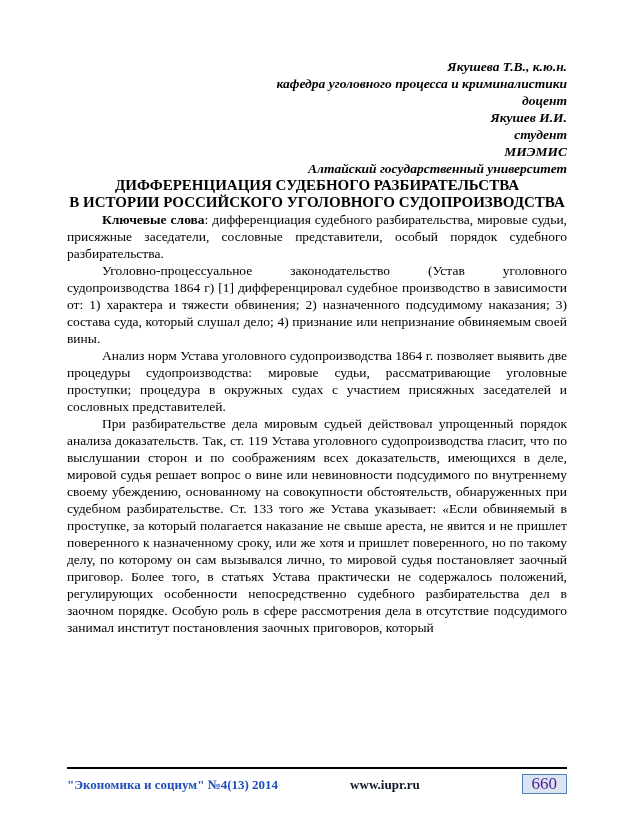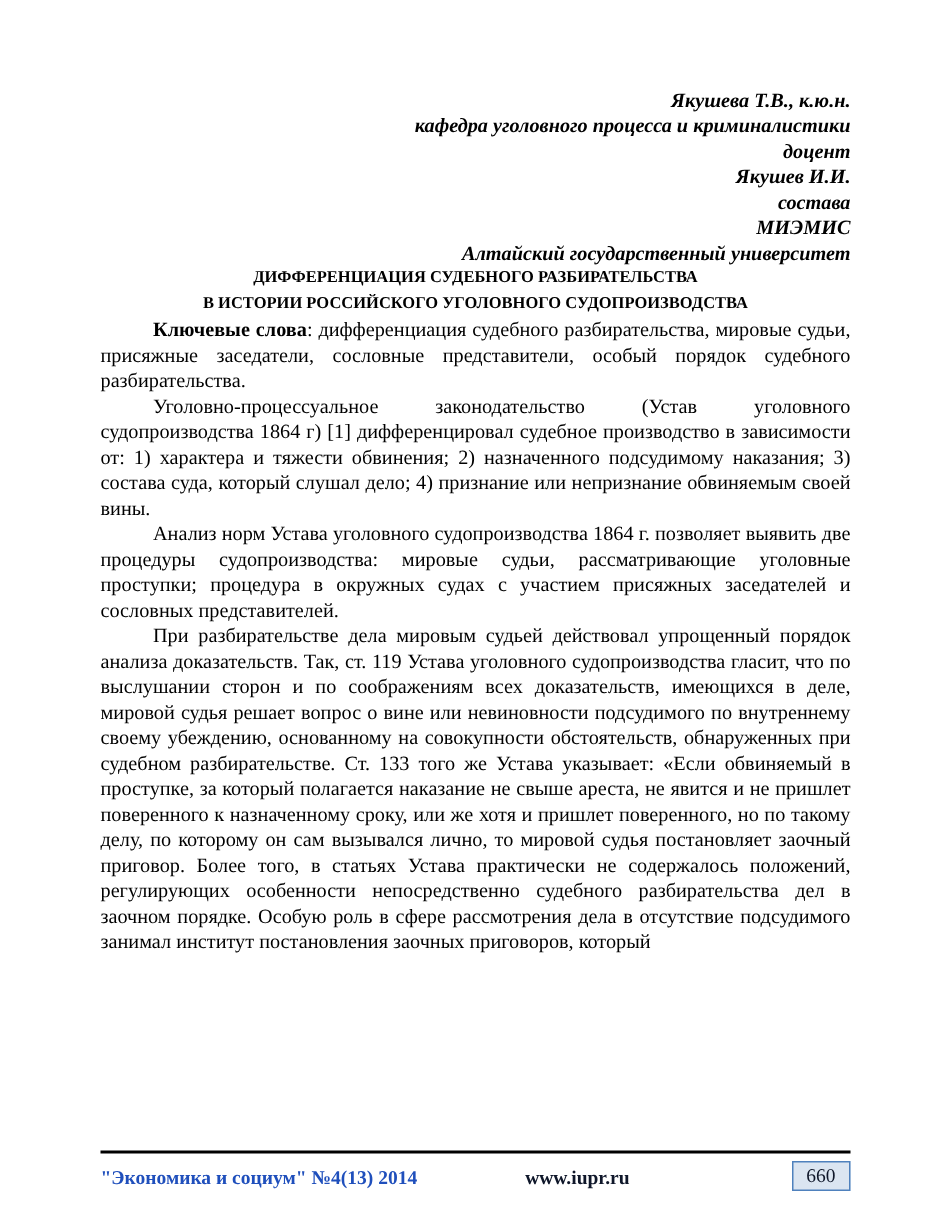--- a/index.html
+++ b/index.html
@@ -20,21 +20,21 @@
   .author-block {
     text-align: right;
     font-weight: bold;
     font-style: italic;
   }
   .author-line { white-space: nowrap; }
   .title {
     margin: 0;
     text-align: center;
     font-weight: bold;
-    font-size: 11px;
+    font-size: 15px;
     line-height: 17px;
   }
   .para {
     margin: 0;
     text-align: justify;
     text-indent: 35px;
   }
   .bold { font-weight: bold; }
   .footer {
     margin-top: auto;
@@ -54,37 +54,37 @@
     color: #0f172a;
     font-size: 13px;
     margin-left: 72px;
     text-decoration: none;
     white-space: nowrap;
   }
   .page-number-box {
     margin-left: auto;
     border: 1.5px solid #4f81bd;
     background: #dbe5f1;
-    color: #0f172a;
+    color: #4c1d95;
     padding: 0 9px;
-    font-size: 13px;
+    font-size: 17px;
     line-height: 18px;
   }
 </style>
 </head>
 <body>
 
 <div class="page">
 
   <div class="author-block">
     <div class="author-line">Якушева Т.В., к.ю.н.</div>
     <div class="author-line">кафедра уголовного процесса и криминалистики</div>
     <div class="author-line">доцент</div>
     <div class="author-line">Якушев И.И.</div>
-    <div class="author-line">состава</div>
+    <div class="author-line">студент</div>
     <div class="author-line">МИЭМИС</div>
     <div class="author-line">Алтайский государственный университет</div>
   </div>
 
   <h1 class="title"><span>ДИФФЕРЕНЦИАЦИЯ СУДЕБНОГО РАЗБИРАТЕЛЬСТВА</span><br><span>В ИСТОРИИ РОССИЙСКОГО УГОЛОВНОГО СУДОПРОИЗВОДСТВА</span></h1>
 
 
   <p class="para"><span class="bold">Ключевые слова</span><span>: дифференциация судебного разбирательства, мировые судьи, присяжные заседатели, сословные представители, особый порядок судебного разбирательства.</span></p>
 
   <p class="para">Уголовно-процессуальное законодательство (Устав уголовного судопроизводства 1864 г) [1] дифференцировал судебное производство в зависимости от: 1) характера и тяжести обвинения; 2) назначенного подсудимому наказания; 3) состава суда, который слушал дело; 4) признание или непризнание обвиняемым своей вины.</p>

